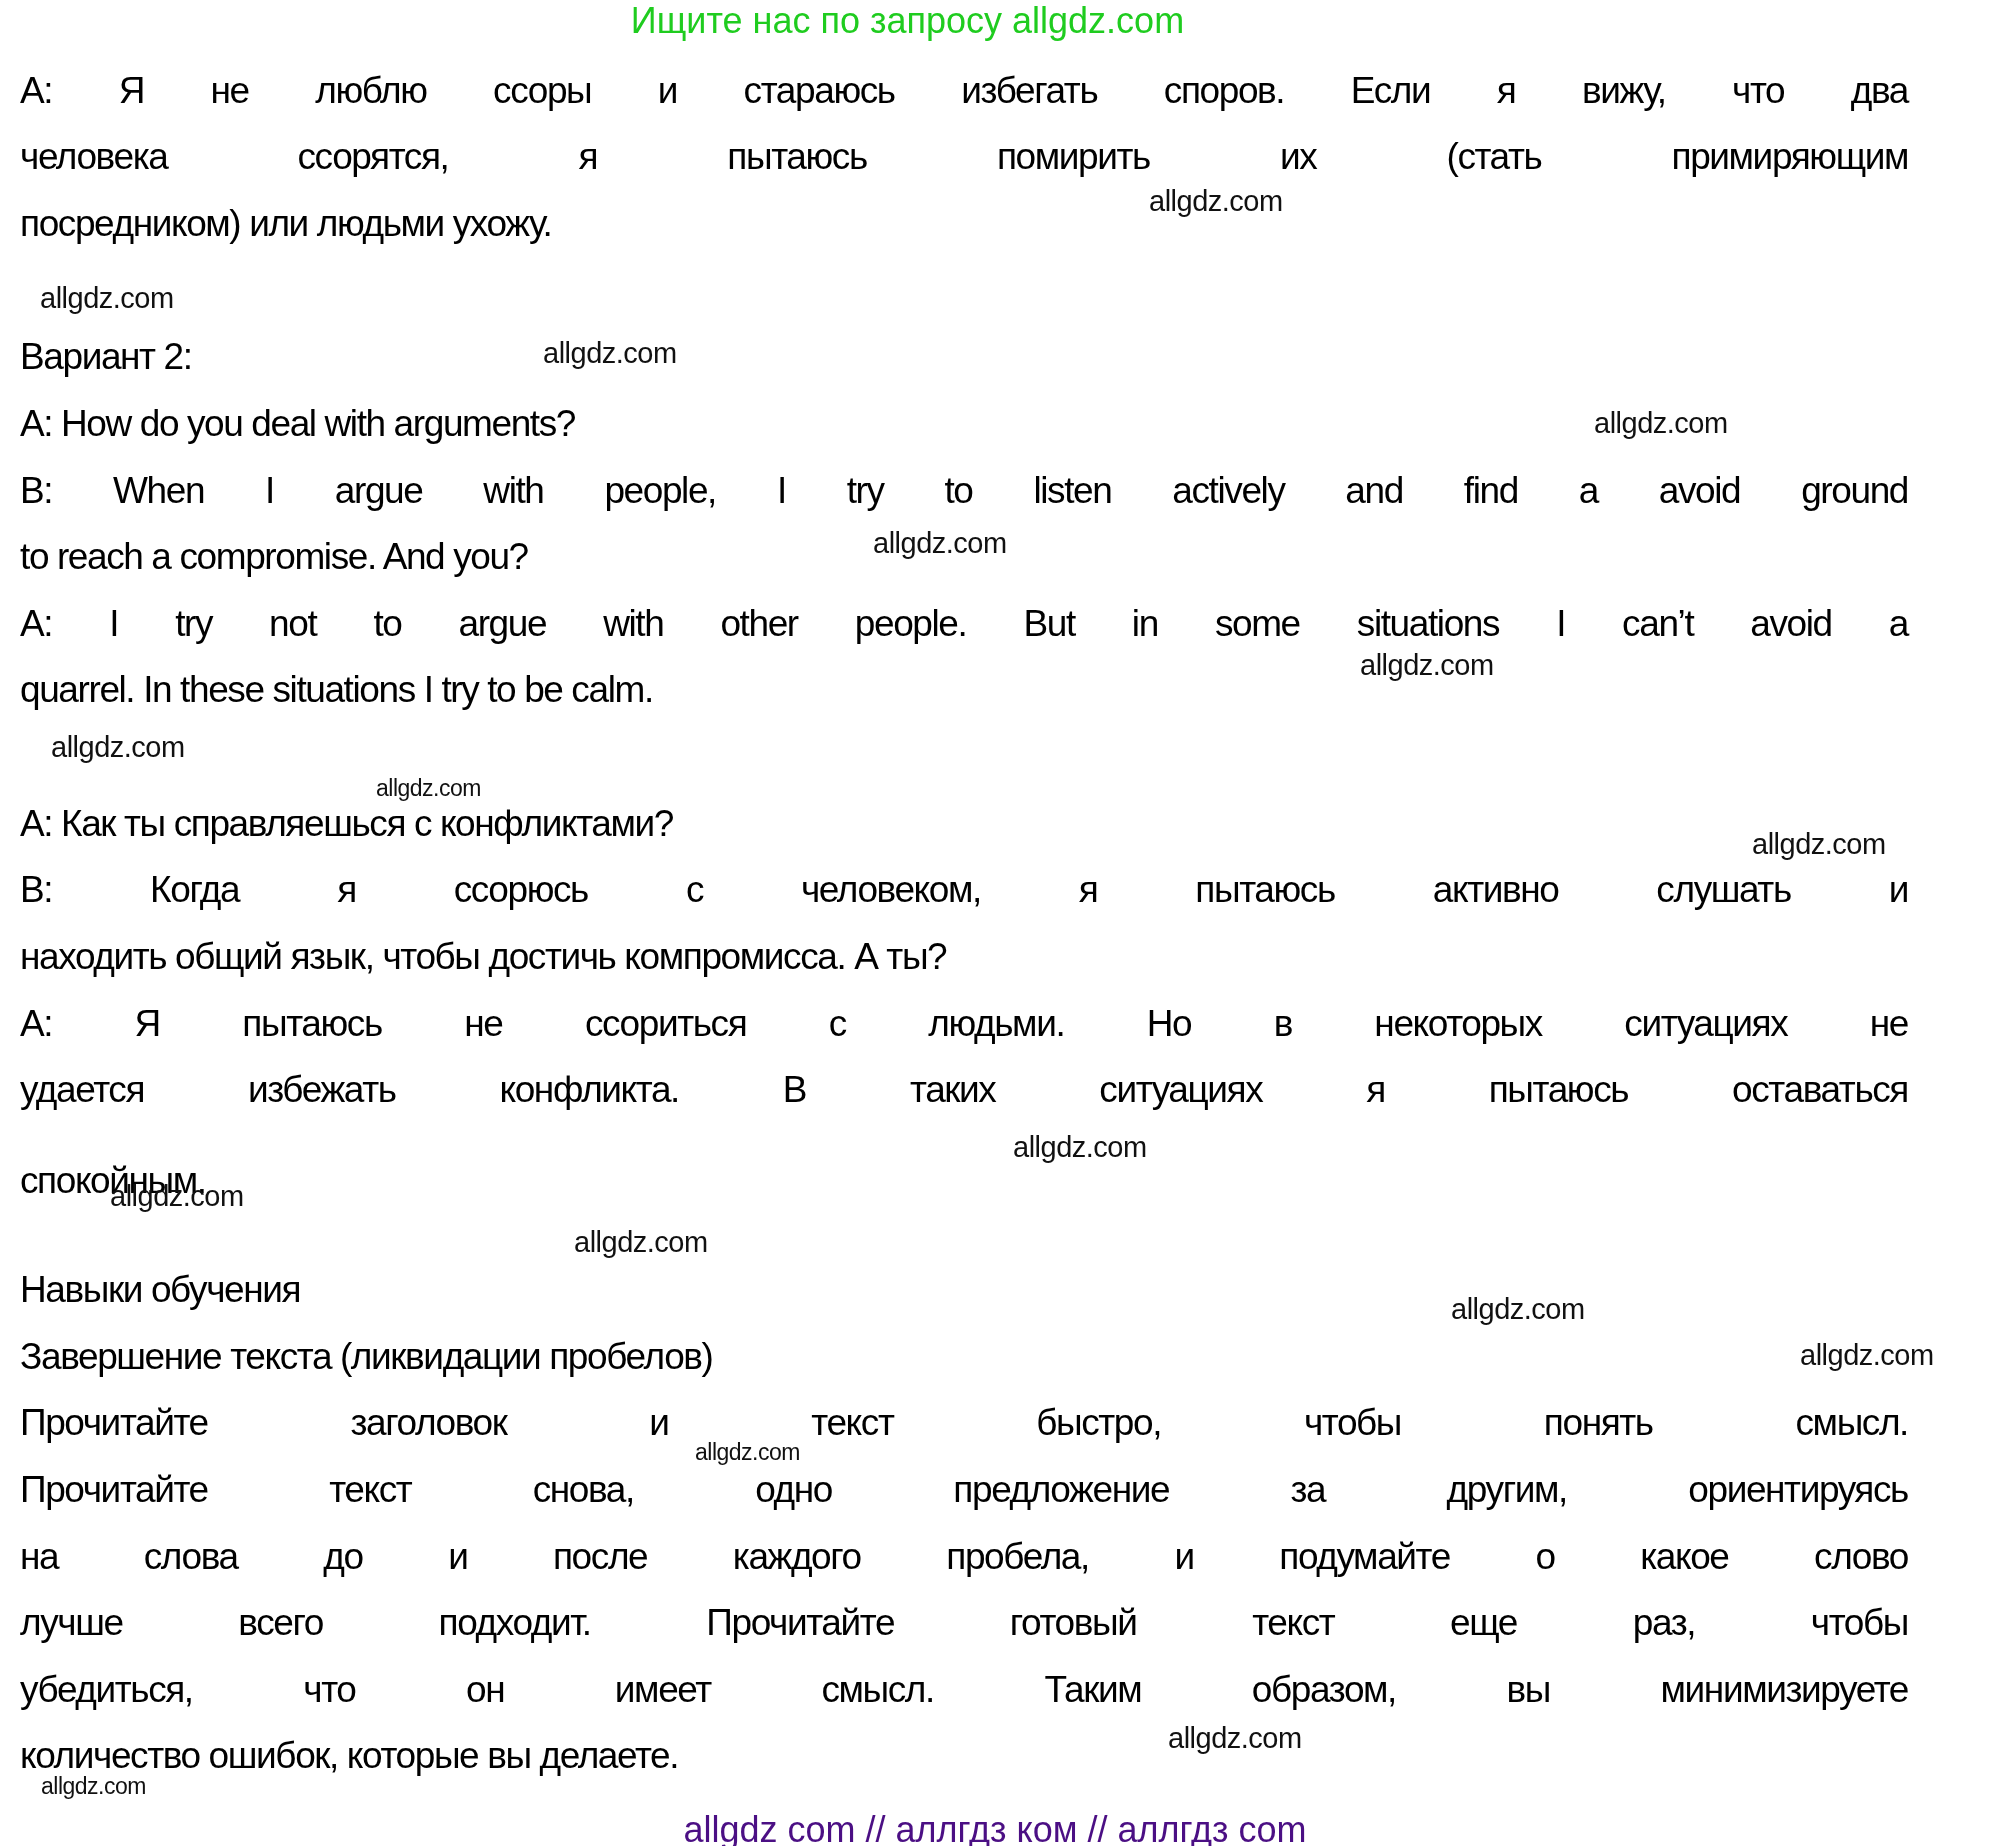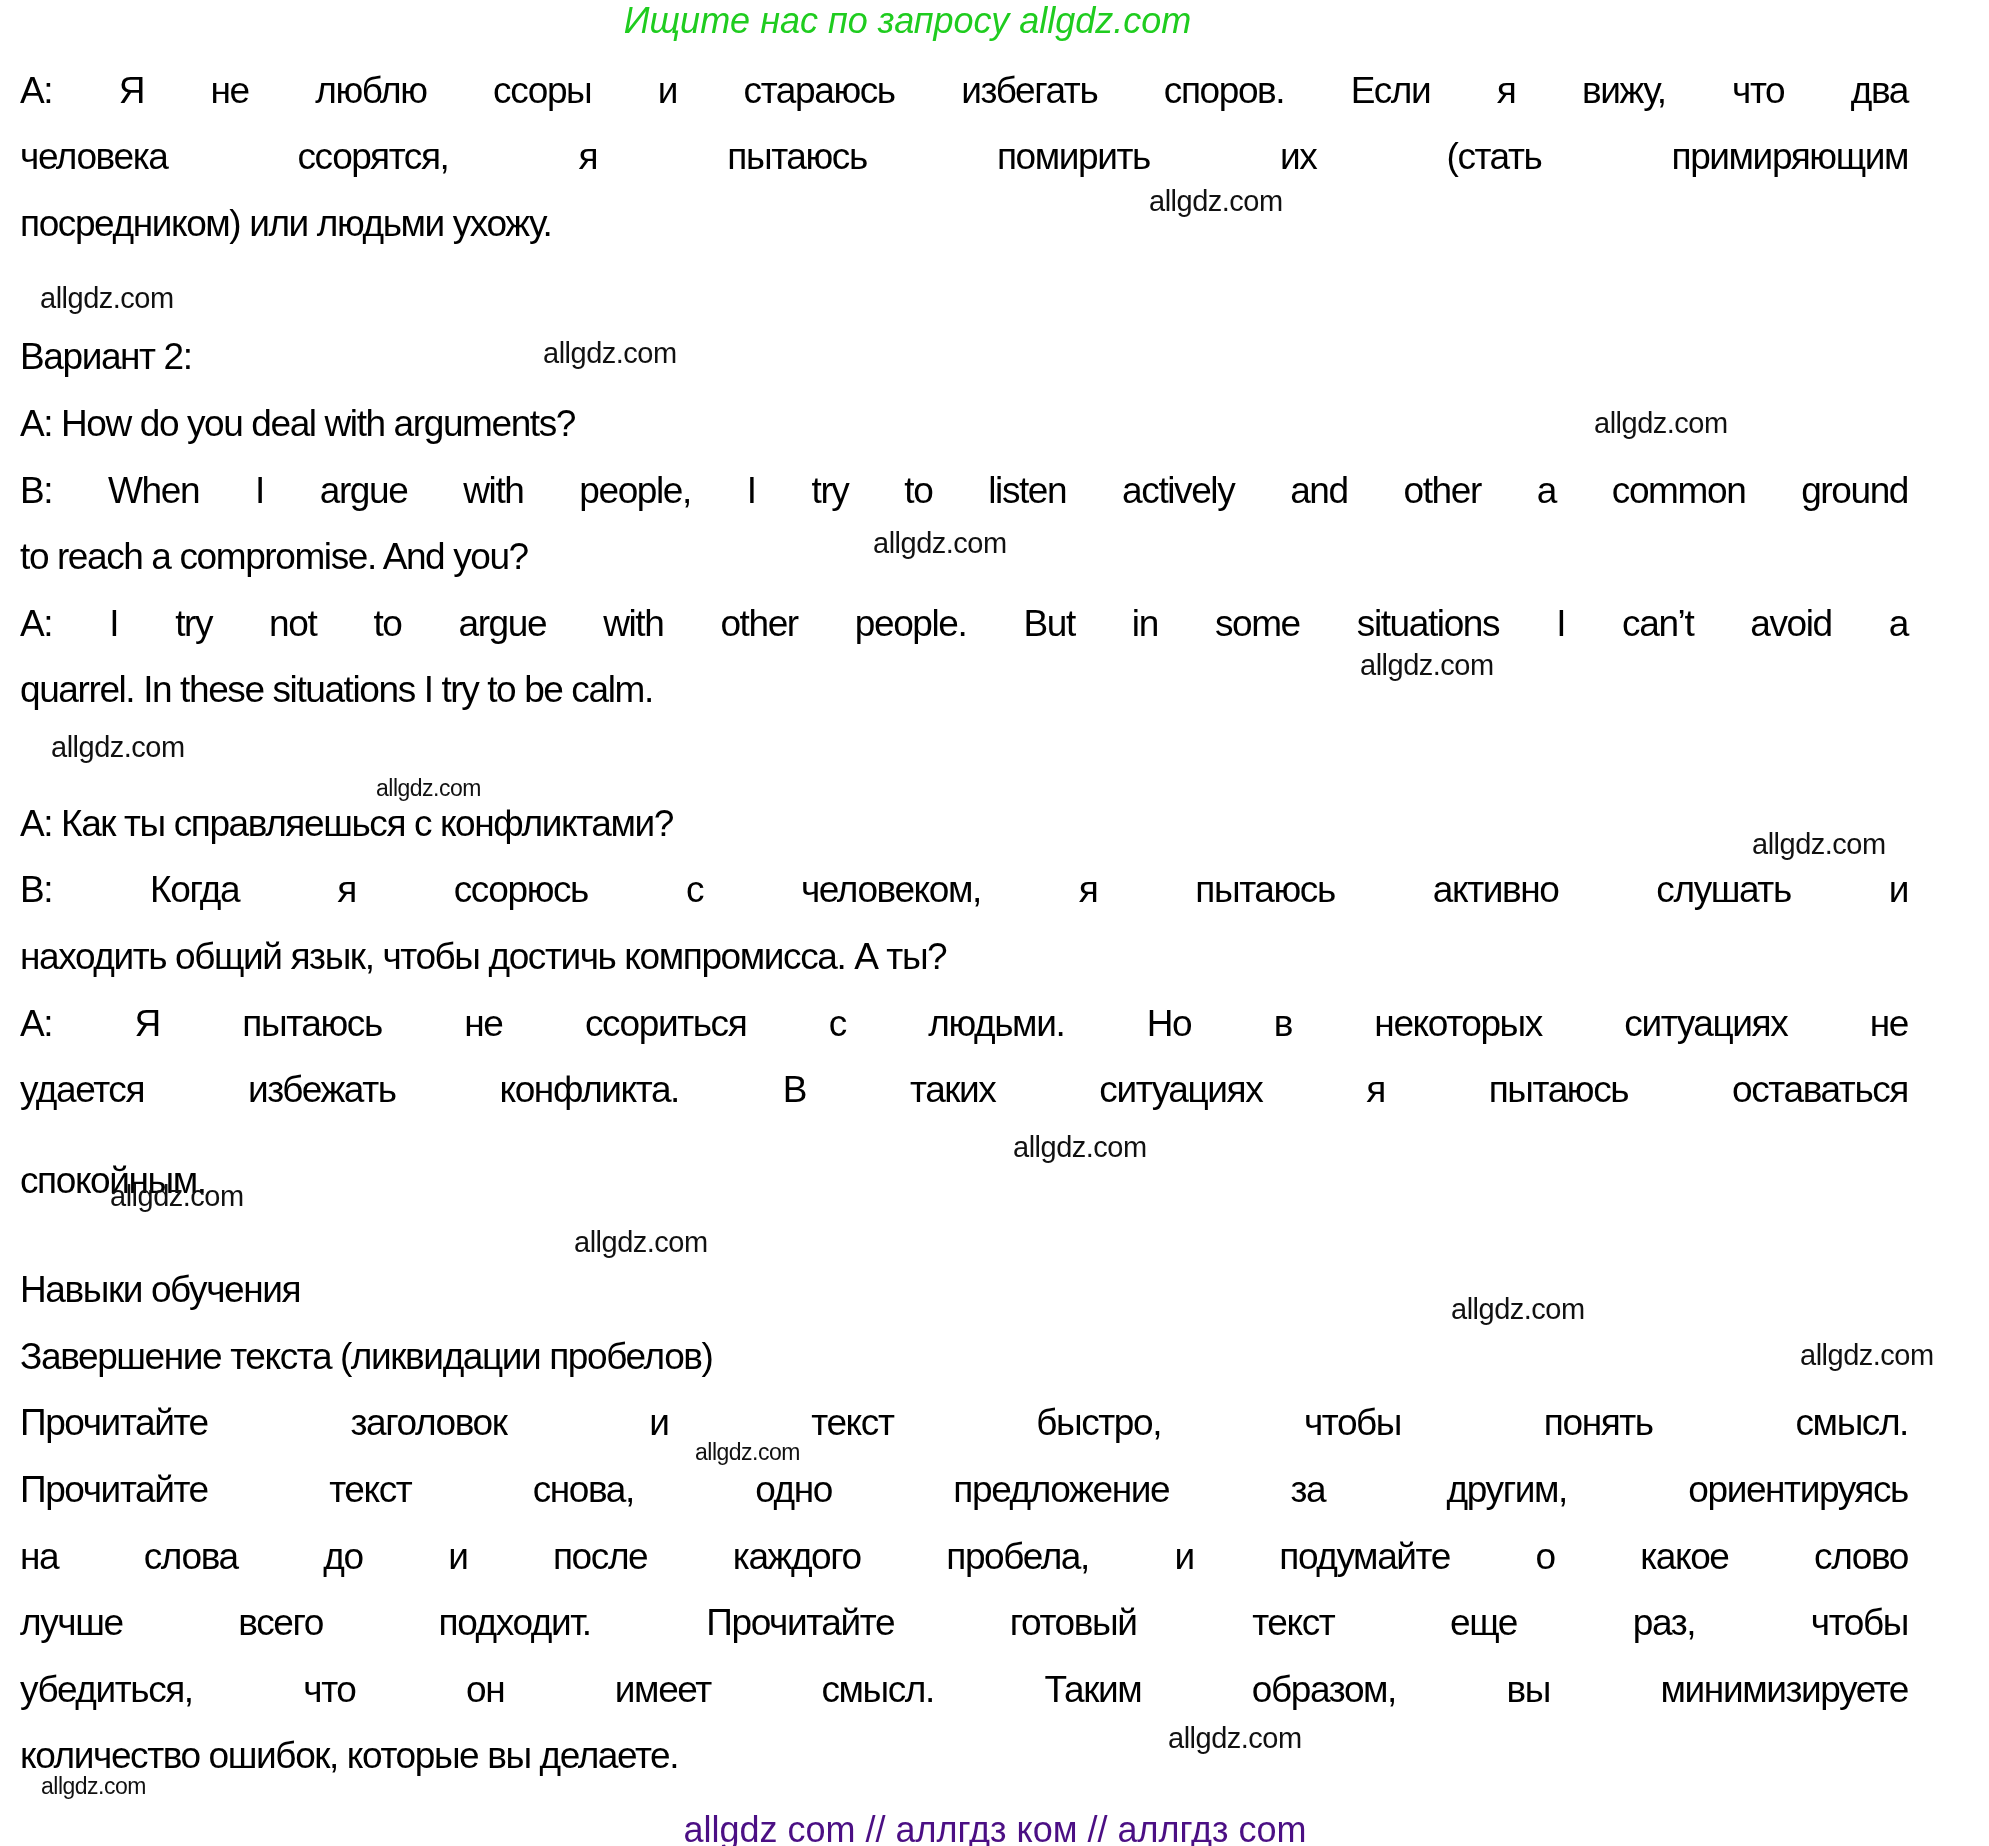--- a/index.html
+++ b/index.html
@@ -2,21 +2,21 @@
 <html><head>
 <meta charset="utf-8">
 <style>
   html, body { margin: 0; padding: 0; background: #ffffff; }
   body {
     width: 1990px; height: 1846px; position: relative; overflow: hidden;
     font-family: "Liberation Sans", sans-serif; color: #000;
   }
   .top-banner {
     position: absolute; left: 0; top: 0; width: 1815px; text-align: center;
-    font-size: 36px; line-height: 42px; color: #1fcc1f; font-style: italic;
+    font-size: 36px; line-height: 42px; color: #1fcc1f;
   }
   .bottom-banner {
     position: absolute; left: 0; top: 1809px; width: 1990px; text-align: center;
     font-size: 36px; line-height: 42px; color: #4b0f84;
   }
   .line {
     position: absolute; left: 20px; width: 1888px;
     font-size: 37px; line-height: 62px; white-space: nowrap;
     letter-spacing: -1.4px;
   }
@@ -32,21 +32,21 @@
 <body>
 
 <div class="top-banner">Ищите нас по запросу allgdz.com</div>
 
 <div class="line just" style="top:60px">A: Я не люблю ссоры и стараюсь избегать споров. Если я вижу, что два</div>
 <div class="line just" style="top:126px">человека ссорятся, я пытаюсь помирить их (стать примиряющим</div>
 <div class="line" style="top:193px">посредником) или людьми ухожу.</div>
 
 <div class="line" style="top:326px">Вариант 2:</div>
 <div class="line" style="top:393px">A: How do you deal with arguments?</div>
-<div class="line just" style="top:460px">B: When I argue with people, I try to listen actively and other a common ground</div>
+<div class="line just" style="top:460px">B: When I argue with people, I try to listen actively and find a avoid ground</div>
 <div class="line" style="top:526px">to reach a compromise. And you?</div>
 <div class="line just" style="top:593px">A: I try not to argue with other people. But in some situations I can’t avoid a</div>
 <div class="line" style="top:659px">quarrel. In these situations I try to be calm.</div>
 
 <div class="line" style="top:793px">A: Как ты справляешься с конфликтами?</div>
 <div class="line just" style="top:859px">B: Когда я ссорюсь с человеком, я пытаюсь активно слушать и</div>
 <div class="line" style="top:926px">находить общий язык, чтобы достичь компромисса. А ты?</div>
 <div class="line just" style="top:993px">A: Я пытаюсь не ссориться с людьми. Но в некоторых ситуациях не</div>
 <div class="line just" style="top:1059px">удается избежать конфликта. В таких ситуациях я пытаюсь оставаться</div>
 <div class="line" style="top:1150px">спокойным.</div>

